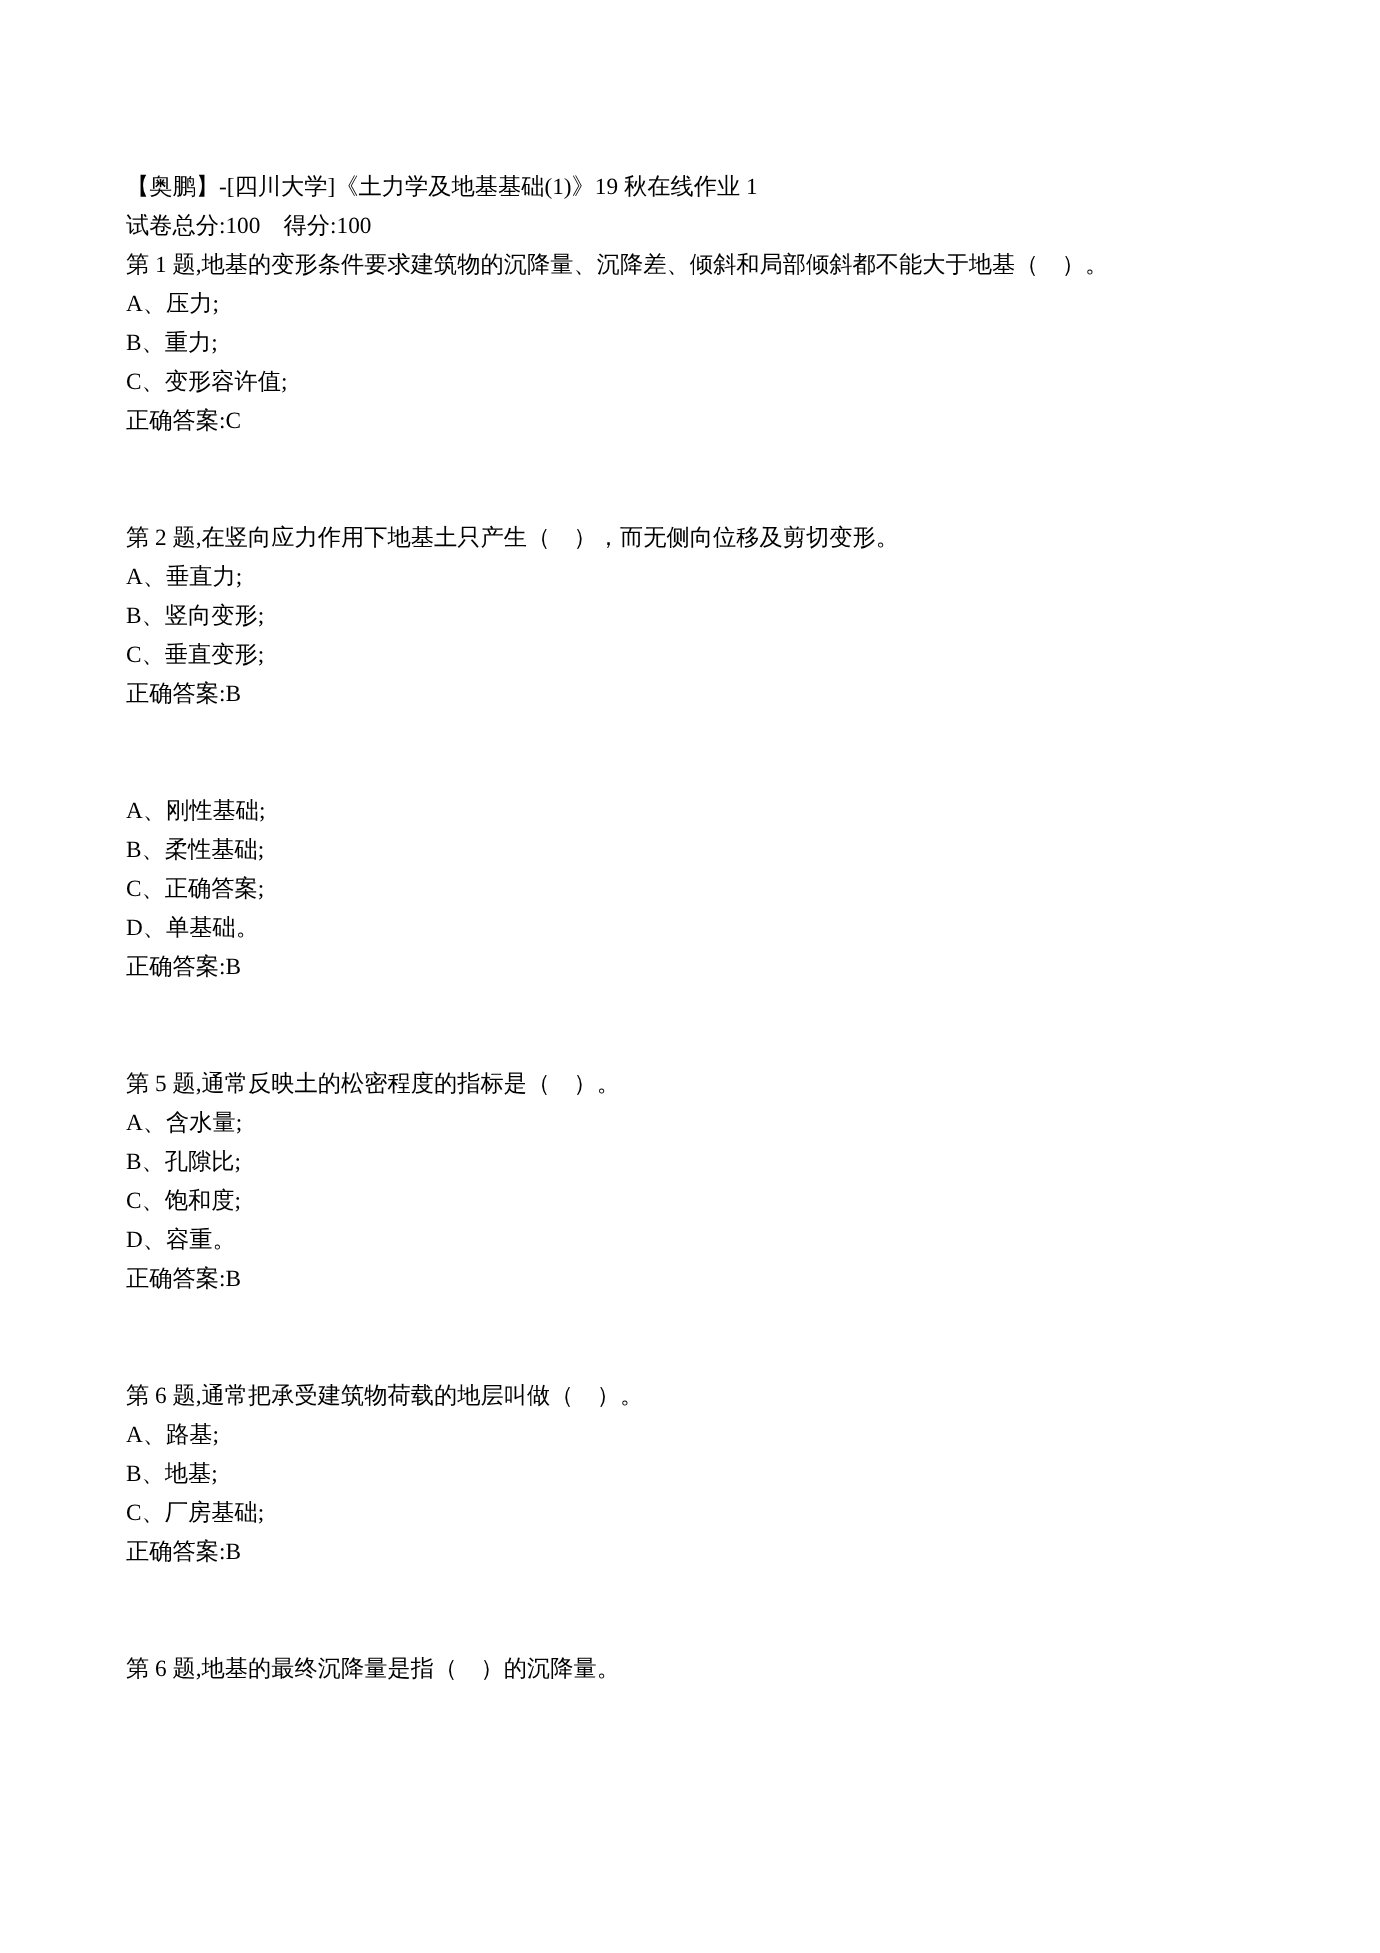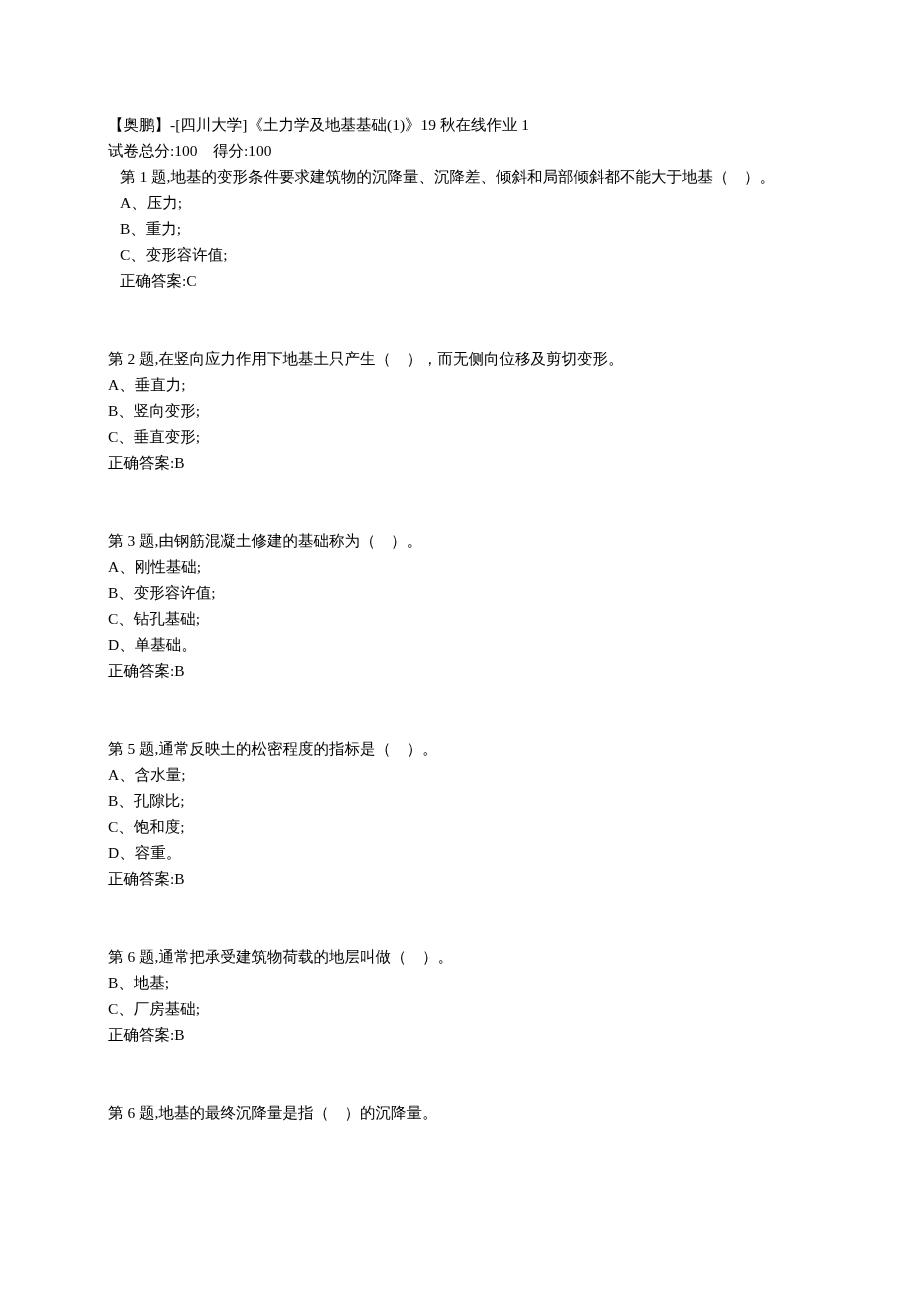--- a/index.html
+++ b/index.html
@@ -3,21 +3,21 @@
   <meta charset="utf-8">
   <style>
     body {
       margin: 0;
       padding: 0;
       background: #ffffff;
       font-family: "SimSun", "宋体", serif;
       width: 920px;
     }
     .page {
-      padding: 112px 118px 60px 108px;
+      padding: 112px 118px 60px 84px;
       font-size: 15.5px;
       line-height: 26px;
       color: #000000;
     }
     .line {
       white-space: pre-wrap;
     }
     .question-block {
       margin-bottom: 52px;
     }
@@ -26,52 +26,52 @@
     }
   </style>
 </head>
 <body>
 
 <div class="page">
   <div class="line">【奥鹏】-[四川大学]《土力学及地基基础(1)》19 秋在线作业 1</div>
   <div class="line">试卷总分:100    得分:100</div>
 
   <div id="questions-container">
-      <div class="question-block" style="margin-top: 0px; margin-left: 12px;">
+      <div class="question-block" style="margin-top: 0px;">
         <div class="line">第 1 题,地基的变形条件要求建筑物的沉降量、沉降差、倾斜和局部倾斜都不能大于地基（    ）。</div>
         <div class="line">A、压力;</div>
         <div class="line">B、重力;</div>
         <div class="line">C、变形容许值;</div>
         <div class="line">正确答案:C</div>
       </div>
       <div class="question-block">
         <div class="line">第 2 题,在竖向应力作用下地基土只产生（    ），而无侧向位移及剪切变形。</div>
         <div class="line">A、垂直力;</div>
         <div class="line">B、竖向变形;</div>
         <div class="line">C、垂直变形;</div>
         <div class="line">正确答案:B</div>
       </div>
       <div class="question-block">
-        <div class="line">第 3 题,由钢筋混凝土修建的基础称为（    ）。</div>
         <div class="line">A、刚性基础;</div>
-        <div class="line">B、变形容许值;</div>
-        <div class="line">C、钻孔基础;</div>
+        <div class="line">B、柔性基础;</div>
+        <div class="line">C、正确答案;</div>
         <div class="line">D、单基础。</div>
         <div class="line">正确答案:B</div>
       </div>
       <div class="question-block">
         <div class="line">第 5 题,通常反映土的松密程度的指标是（    ）。</div>
         <div class="line">A、含水量;</div>
         <div class="line">B、孔隙比;</div>
         <div class="line">C、饱和度;</div>
         <div class="line">D、容重。</div>
         <div class="line">正确答案:B</div>
       </div>
       <div class="question-block">
         <div class="line">第 6 题,通常把承受建筑物荷载的地层叫做（    ）。</div>
+        <div class="line">A、路基;</div>
         <div class="line">B、地基;</div>
         <div class="line">C、厂房基础;</div>
         <div class="line">正确答案:B</div>
       </div>
       <div class="question-block">
         <div class="line">第 6 题,地基的最终沉降量是指（    ）的沉降量。</div>
       </div>
     </div>
 </div>
 

